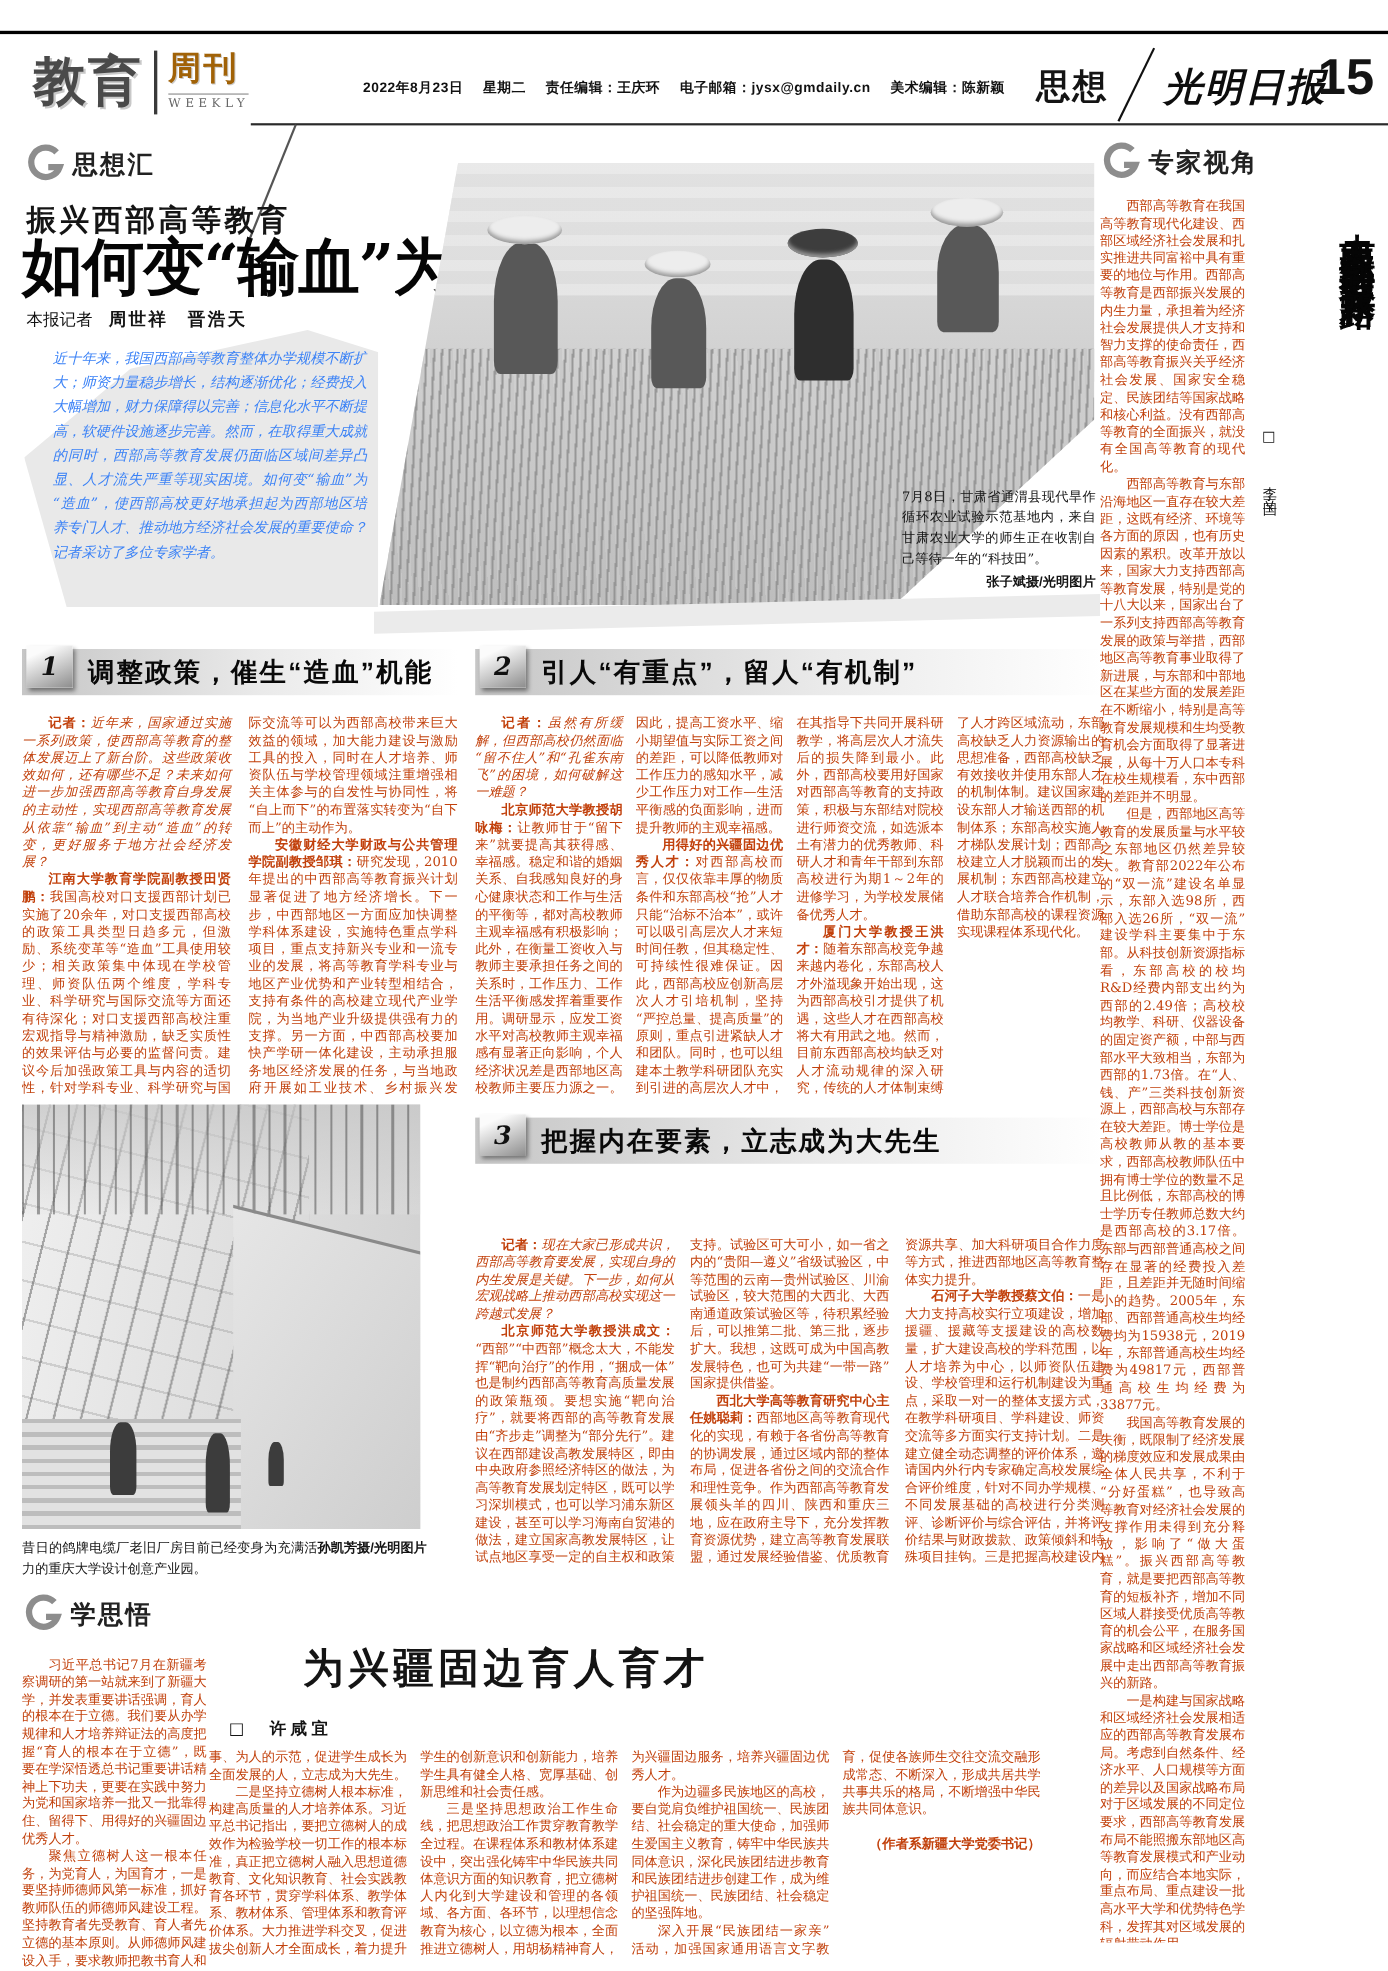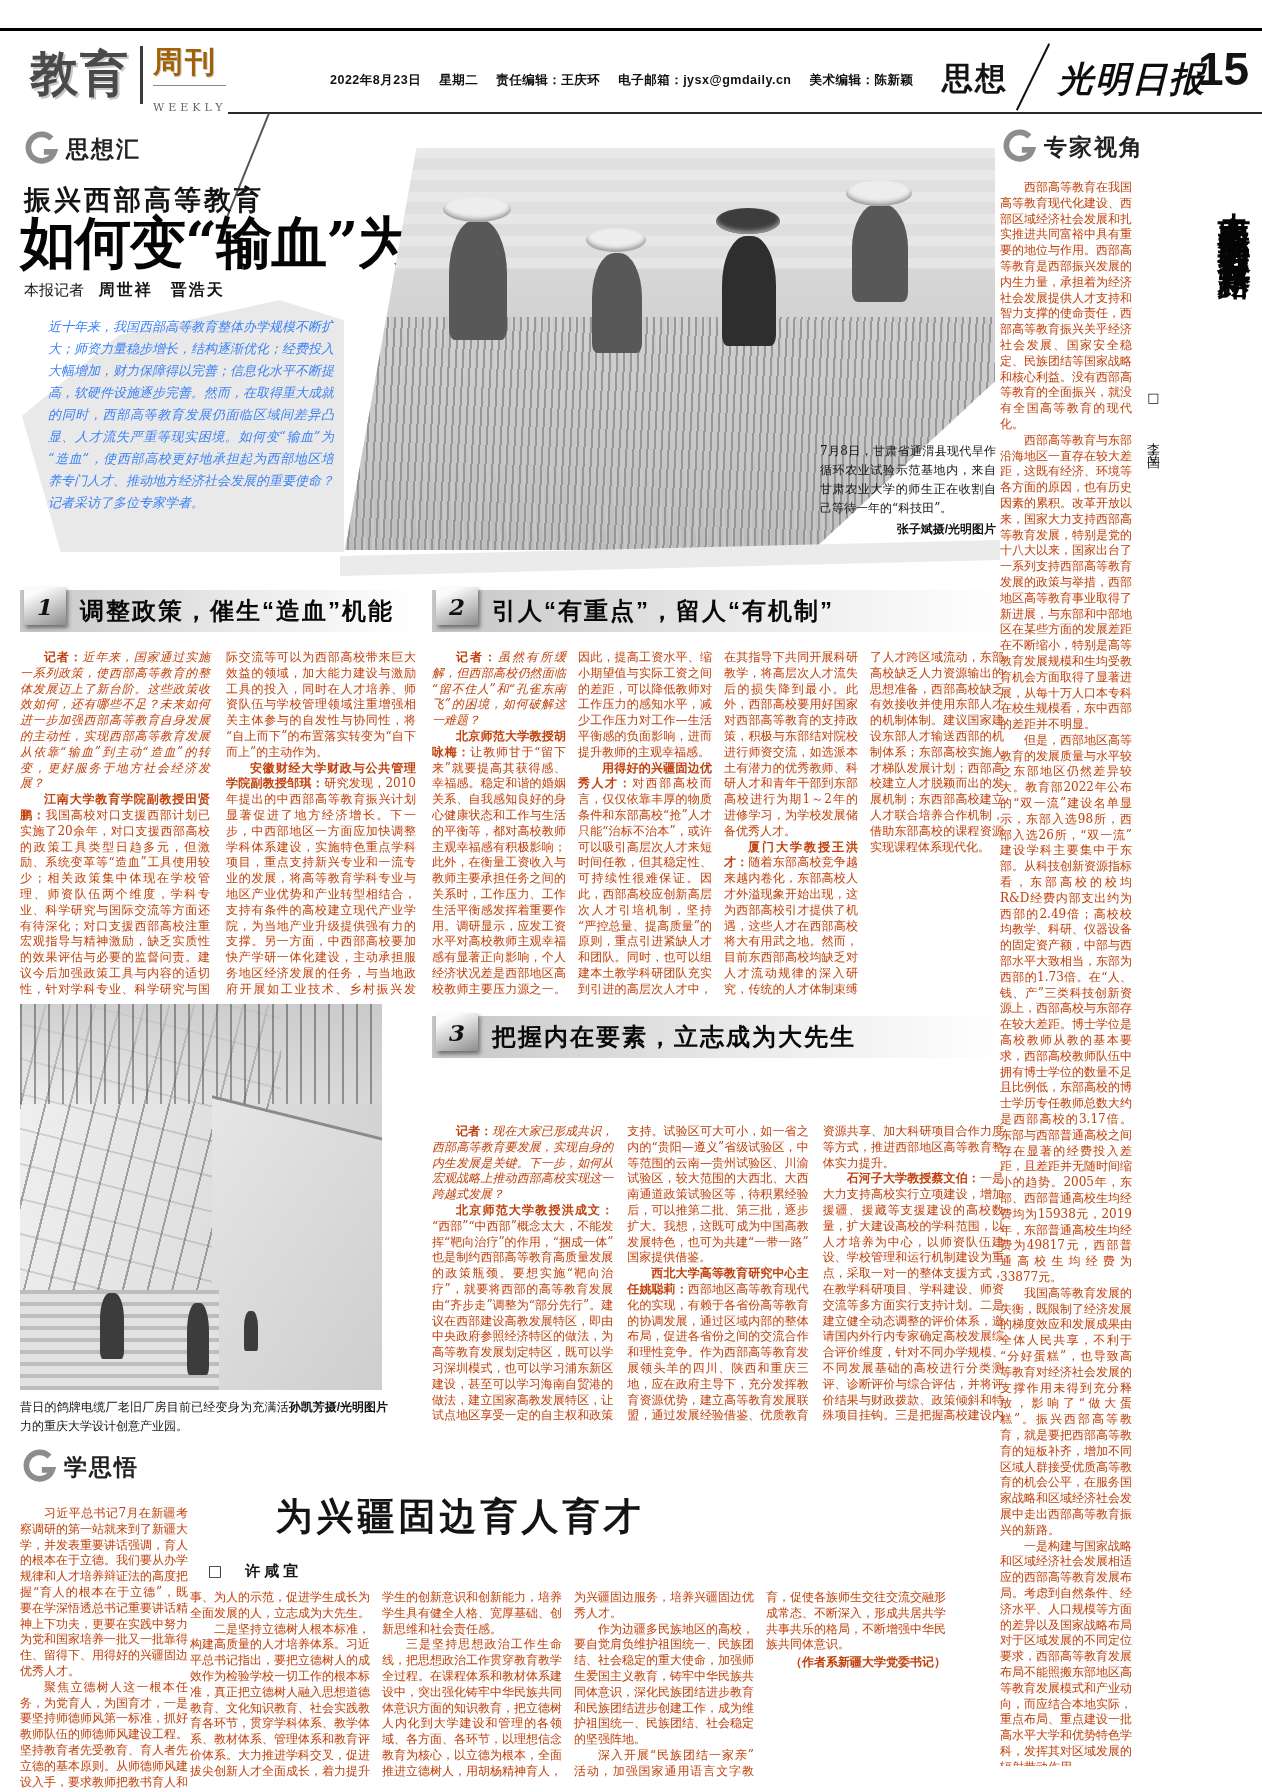--- a/index.html
+++ b/index.html
@@ -11,21 +11,21 @@
   
   .top-rule{left:0;top:28px;width:1262px;height:3px;background:#000}
   .header-rule{left:228px;top:112px;width:1034px;height:2px;background:#2a2a2a}
   .header-diag{left:268px;top:113px;width:2px;height:128px;background:#555;transform:rotate(22deg);transform-origin:top left}
   .brand-wrap{left:30px;top:42px;display:flex;align-items:flex-start;gap:10px}
   .brand{font-size:48px;font-weight:900;color:#4a4a4a;letter-spacing:2px;
          font-family:"DejaVu Serif",serif;text-shadow:2px 2px 0 #c8c8c8}
   .brand-bar{width:3px;height:58px;background:#3a3a3a;margin-top:4px}
   .brand-right{display:flex;flex-direction:column}
   .brand-week{font-size:30px;font-weight:700;color:#a16207;letter-spacing:2px;text-shadow:1px 1px 0 #ccc}
-  .brand-en{font-size:11px;letter-spacing:4px;color:#666;border-top:1px solid #888;margin-top:2px;padding-top:15px;font-family:"DejaVu Serif",serif}
+  .brand-en{font-size:11px;letter-spacing:4px;color:#666;border-top:1px solid #888;margin-top:2px;padding-top:1px;font-family:"DejaVu Serif",serif}
   .dateline{left:330px;top:72px;width:620px;font-size:12.5px;font-weight:700;color:#111;letter-spacing:.5px;white-space:nowrap}
   .dateline span{margin-right:14px}
   .hdr-section{left:942px;top:58px;font-size:31px;font-weight:900;letter-spacing:2px}
   .hdr-slash{left:1032px;top:40px;width:2px;height:74px;background:#111;transform:rotate(26deg)}
   .masthead{left:1058px;top:56px;font-size:35px;font-weight:700;font-style:italic;
             font-family:"DejaVu Serif",serif;letter-spacing:2px;color:#0d0d0d}
   .page-num{left:1198px;top:42px;font-size:46px;font-weight:700;font-family:"Liberation Sans",sans-serif}
 
   
   .g-logo{display:flex;align-items:center;gap:6px}
@@ -79,21 +79,21 @@
   .sec-num{width:42px;height:38px;margin:-10px 14px 0 4px;display:flex;align-items:center;justify-content:center;
            background:linear-gradient(155deg,#fbfbfb 20%,#8d8d8d);box-shadow:2px 3px 4px rgba(0,0,0,.45);
            font-family:"DejaVu Serif",serif;font-style:italic;font-weight:700;font-size:23px;color:#111}
   .sec-title{font-size:24px;font-weight:900;letter-spacing:2px;color:#090909}
 
   .body-text{font-size:12px;line-height:15.8px;text-align:justify;font-family:"DejaVu Serif",serif;color:#c2410c;overflow:hidden}
   .body-text p{text-indent:2em;margin:0}
   .body-text p b{font-family:"Liberation Sans",sans-serif;font-weight:700;font-style:normal}
   .body-text p.q{font-style:italic}
   .body-text p.cont{text-indent:0}
-  .body-text p.sig{text-align:right;font-weight:700;font-style:normal;font-family:"Liberation Sans",sans-serif;text-indent:0;margin-top:2px}
+  .body-text p.sig{text-align:right;font-weight:700;font-style:normal;font-family:"Liberation Sans",sans-serif;text-indent:0;margin-top:16px}
   .cols2{column-count:2;column-gap:16px;column-fill:auto}
   .cols3{column-count:3;column-gap:14px;column-fill:auto}
   .cols4{column-count:4;column-gap:12px;column-fill:auto}
 
   
   .xsw-headline{left:190px;top:1492px;width:540px;text-align:center;font-size:37px;font-weight:900;
                 font-family:"DejaVu Serif",serif;letter-spacing:4px}
   .xsw-author{left:208px;top:1562px;font-size:15px;font-family:"DejaVu Serif",serif;font-weight:700;letter-spacing:4px}
 
   

